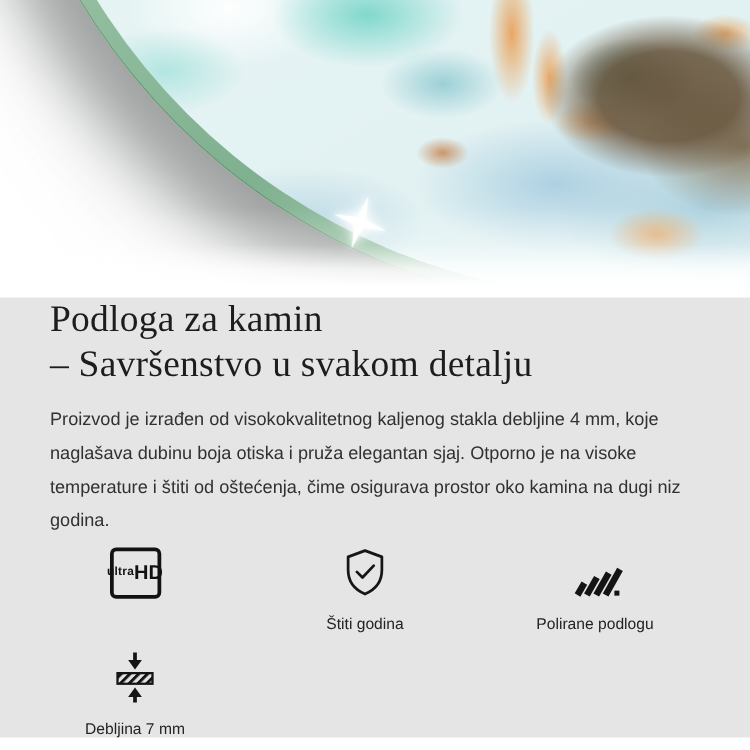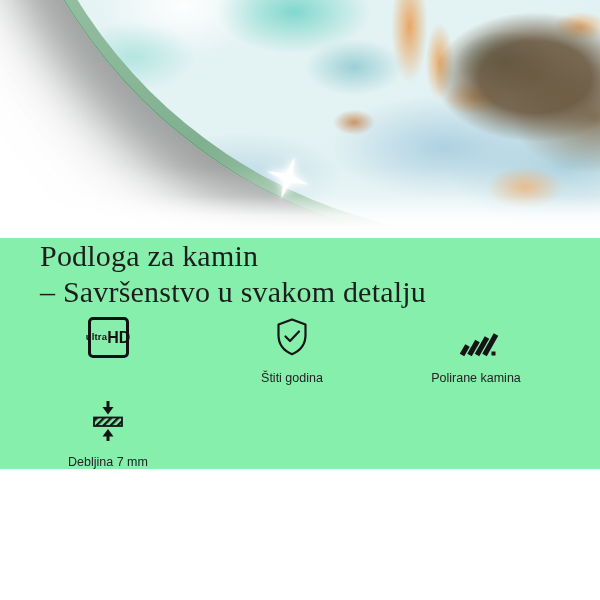--- a/index.html
+++ b/index.html
@@ -43,21 +43,21 @@
     position:absolute; left:266px; top:156px; width:44px; height:44px; z-index:4;
     transform:rotate(18deg);
     filter:drop-shadow(0 0 5px rgba(255,255,255,0.95)) drop-shadow(0 0 2px rgba(255,255,255,0.9));
   }
   .hero-fade {
     position:absolute; left:0; right:0; top:166px; height:66px; z-index:3;
     background:linear-gradient(to bottom, rgba(255,255,255,0) 0%, rgba(255,255,255,0.25) 45%, rgba(255,255,255,0.85) 75%, #fff 95%);
   }
 
   
-  .content { position:relative; z-index:2; padding:0 52px 0 40px; background:#86efac; }
+  .content { position:relative; z-index:2; padding:0 52px 0 40px; background:#e5e5e5; }
   h1 {
     margin-top:6px;
     font-family:"Liberation Serif", serif; font-weight:400;
     font-size:30px; line-height:36px; color:#1d1d1d; letter-spacing:0.2px;
   }
   .description {
     margin-top:13px; width:524px;
     font-size:14.5px; line-height:27px; color:#313131;
   }
 
@@ -95,20 +95,21 @@
       <circle cx="22" cy="22" r="4.5" fill="#ffffff"></circle>
     </svg>
   </div>
 
   <div class="content">
     <h1>
       <span>Podloga za kamin</span><br>
       <span>– Savršenstvo u svakom detalju</span>
     </h1>
 
+    <p class="description">Proizvod je izrađen od visokokvalitetnog kaljenog stakla debljine 4 mm, koje naglašava dubinu boja otiska i pruža elegantan sjaj. Otporno je na visoke temperature i štiti od oštećenja, čime osigurava prostor oko kamina na dugi niz godina.</p>
 
     <div class="features">
 
 
       <div class="feature">
         <div class="icon-box">
           <div class="uhd-box">
             <span class="uhd-top">ultra</span>
             <span class="uhd-bottom">HD</span>
           </div>
@@ -133,21 +134,21 @@
           <svg width="46" height="44" viewBox="0 0 46 44">
             <g stroke="#141414" stroke-width="5.2" stroke-linecap="butt">
               <line x1="9" y1="40" x2="14.5" y2="30.5"></line>
               <line x1="16.5" y1="40" x2="24.5" y2="26"></line>
               <line x1="24" y1="40" x2="34" y2="22.5"></line>
               <line x1="31.5" y1="40" x2="43" y2="19.5"></line>
             </g>
             <rect x="38.5" y="36.5" width="4" height="4" fill="#141414"></rect>
           </svg>
         </div>
-        <div class="label">Polirane kamina</div>
+        <div class="label">Polirane podlogu</div>
       </div>
 
       <div class="feature">
         <div class="icon-box">
           <svg width="44" height="44" viewBox="0 0 44 44">
             <defs>
               <pattern id="hatch" width="5" height="5" patternUnits="userSpaceOnUse" patternTransform="rotate(45)">
                 <rect width="2.4" height="5" fill="#141414"></rect>
               </pattern>
             </defs>

